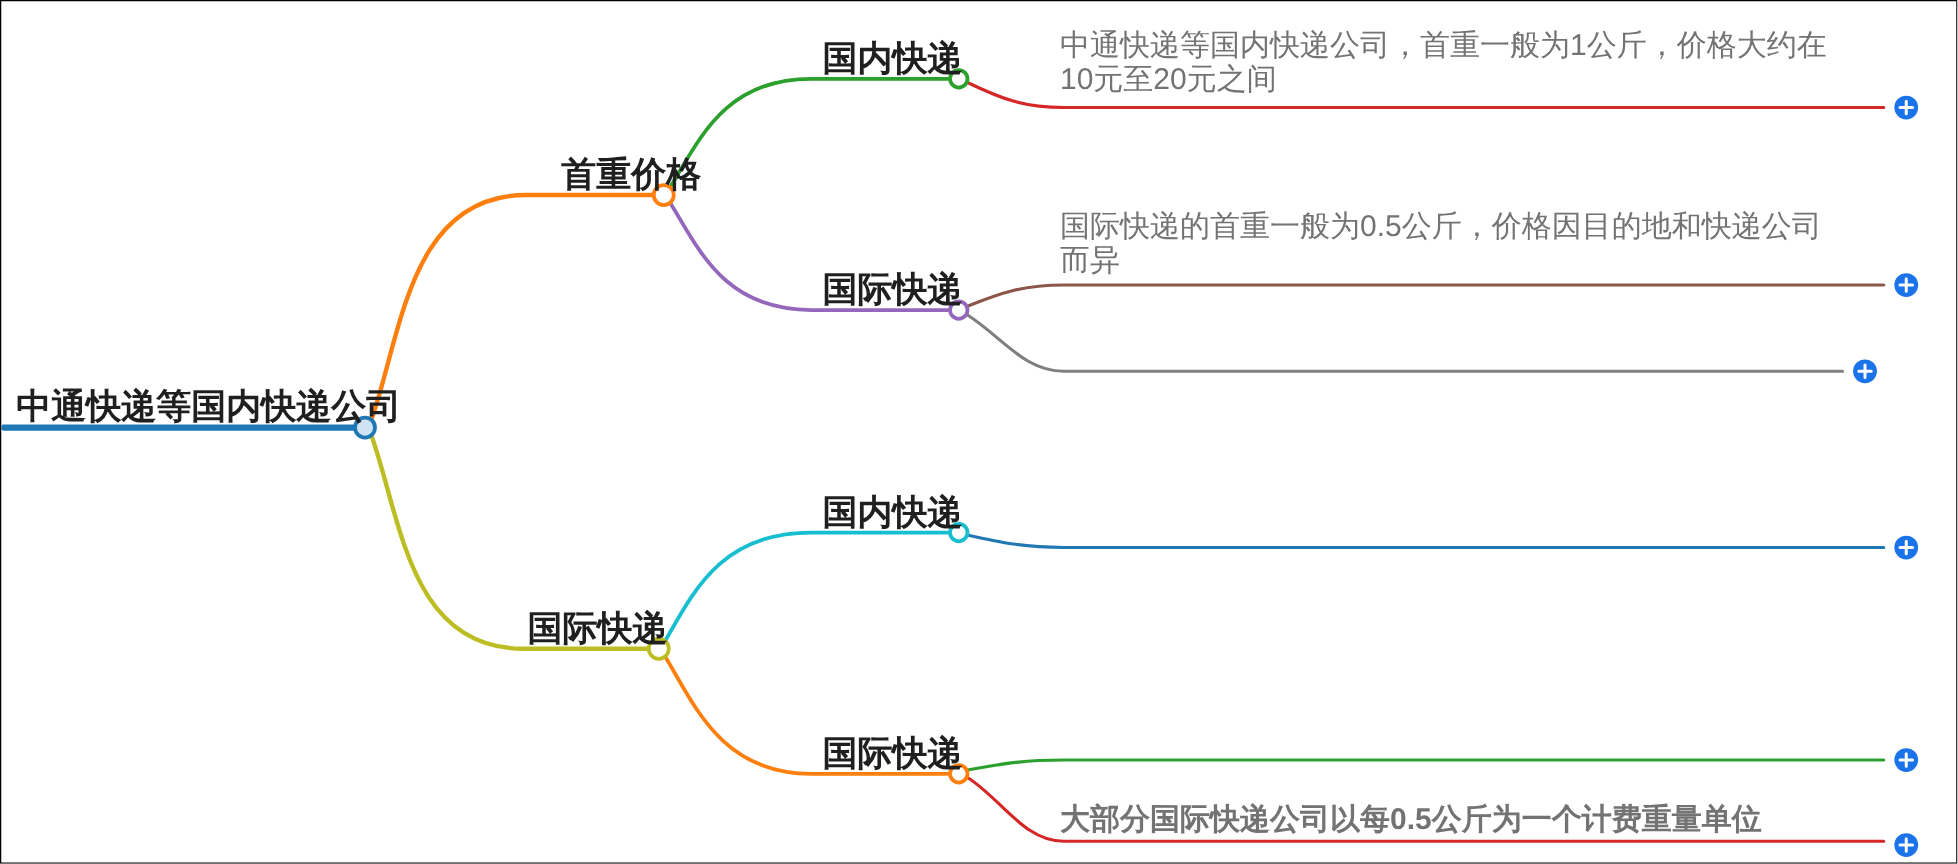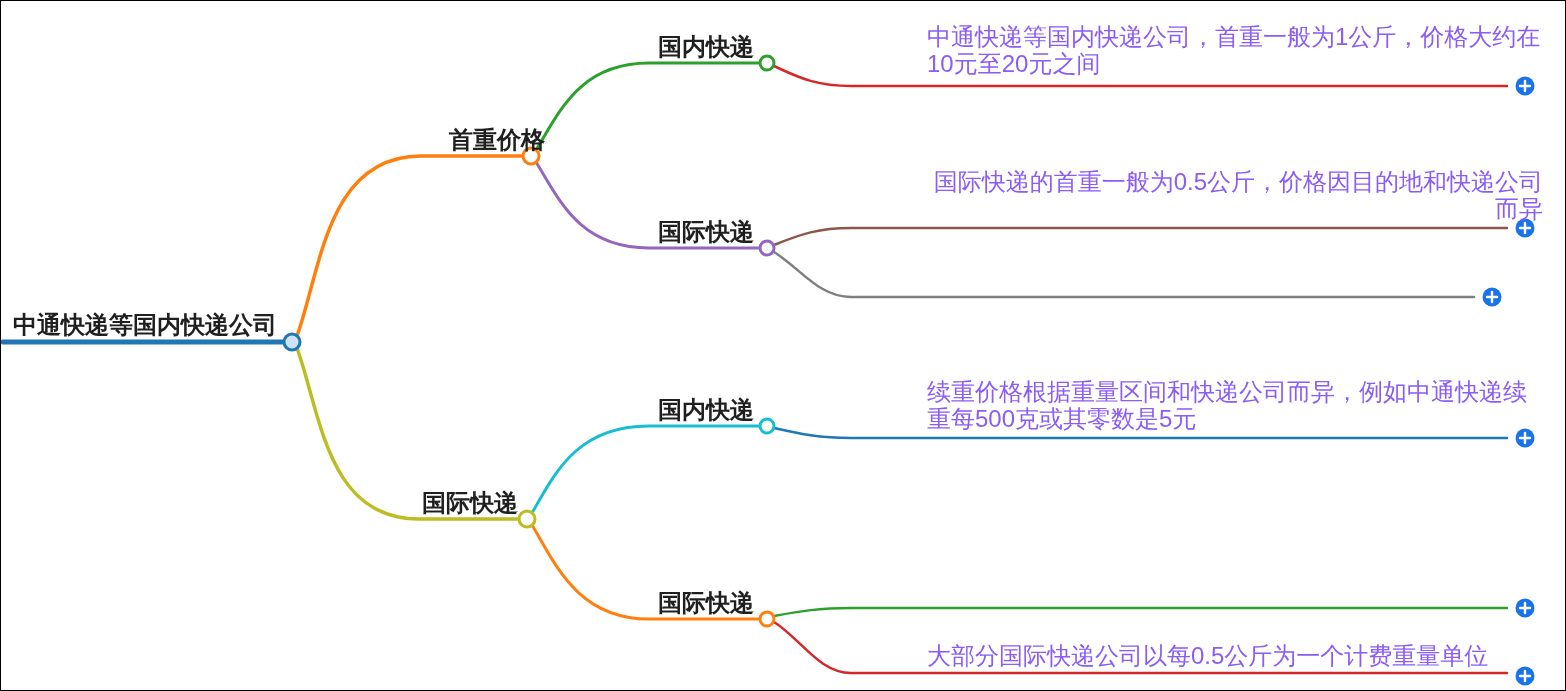--- a/index.html
+++ b/index.html
@@ -8,34 +8,34 @@
     width:1566px;height:691px;
     background:#ffffff;
     border:1px solid #000;
     box-sizing:border-box;
     overflow:hidden;
     font-family:"Liberation Sans","DejaVu Sans",sans-serif;
   }
   .stage svg{position:absolute;left:0;top:0;}
   .nlabel{
     position:absolute;
-    font-size:24px;
+    font-size:28px;
     font-weight:bold;
     color:#1f1f1f;
     white-space:nowrap;
     line-height:26px;
     cursor:default;
   }
   .leaf{
     position:absolute;
-    left:926px;
+    left:847px;
     width:616px;
     font-size:24px;
     font-weight:normal;
-    color:#8b5cf6;
+    color:#737373;
     line-height:27px;
     cursor:default;
   }
 </style>
 </head>
 <body>
 
 <div class="stage">
 
   <svg width="1566" height="691" viewBox="0 0 1566 691">
@@ -100,21 +100,20 @@
   <div class="nlabel" style="left:657px;top:33px;">国内快递</div>
 
   <div class="nlabel" style="left:657px;top:218px;">国际快递</div>
 
   <div class="nlabel" style="left:657px;top:396px;">国内快递</div>
 
   <div class="nlabel" style="left:657px;top:589px;">国际快递</div>
 
   <div class="leaf" style="top:22px;">中通快递等国内快递公司，首重一般为1公斤，价格大约在10元至20元之间</div>
 
-  <div class="leaf" style="top:167px;text-align:right;">国际快递的首重一般为0.5公斤，价格因目的地和快递公司而异</div>
+  <div class="leaf" style="top:167px;">国际快递的首重一般为0.5公斤，价格因目的地和快递公司而异</div>
 
 
-  <div class="leaf" style="top:377px;">续重价格根据重量区间和快递公司而异，例如中通快递续重每500克或其零数是5元</div>
 
 
-  <div class="leaf" style="top:641px;">大部分国际快递公司以每0.5公斤为一个计费重量单位</div>
+  <div class="leaf" style="top:641px;font-weight:bold;">大部分国际快递公司以每0.5公斤为一个计费重量单位</div>
 
 </div>
 
 </body></html>

